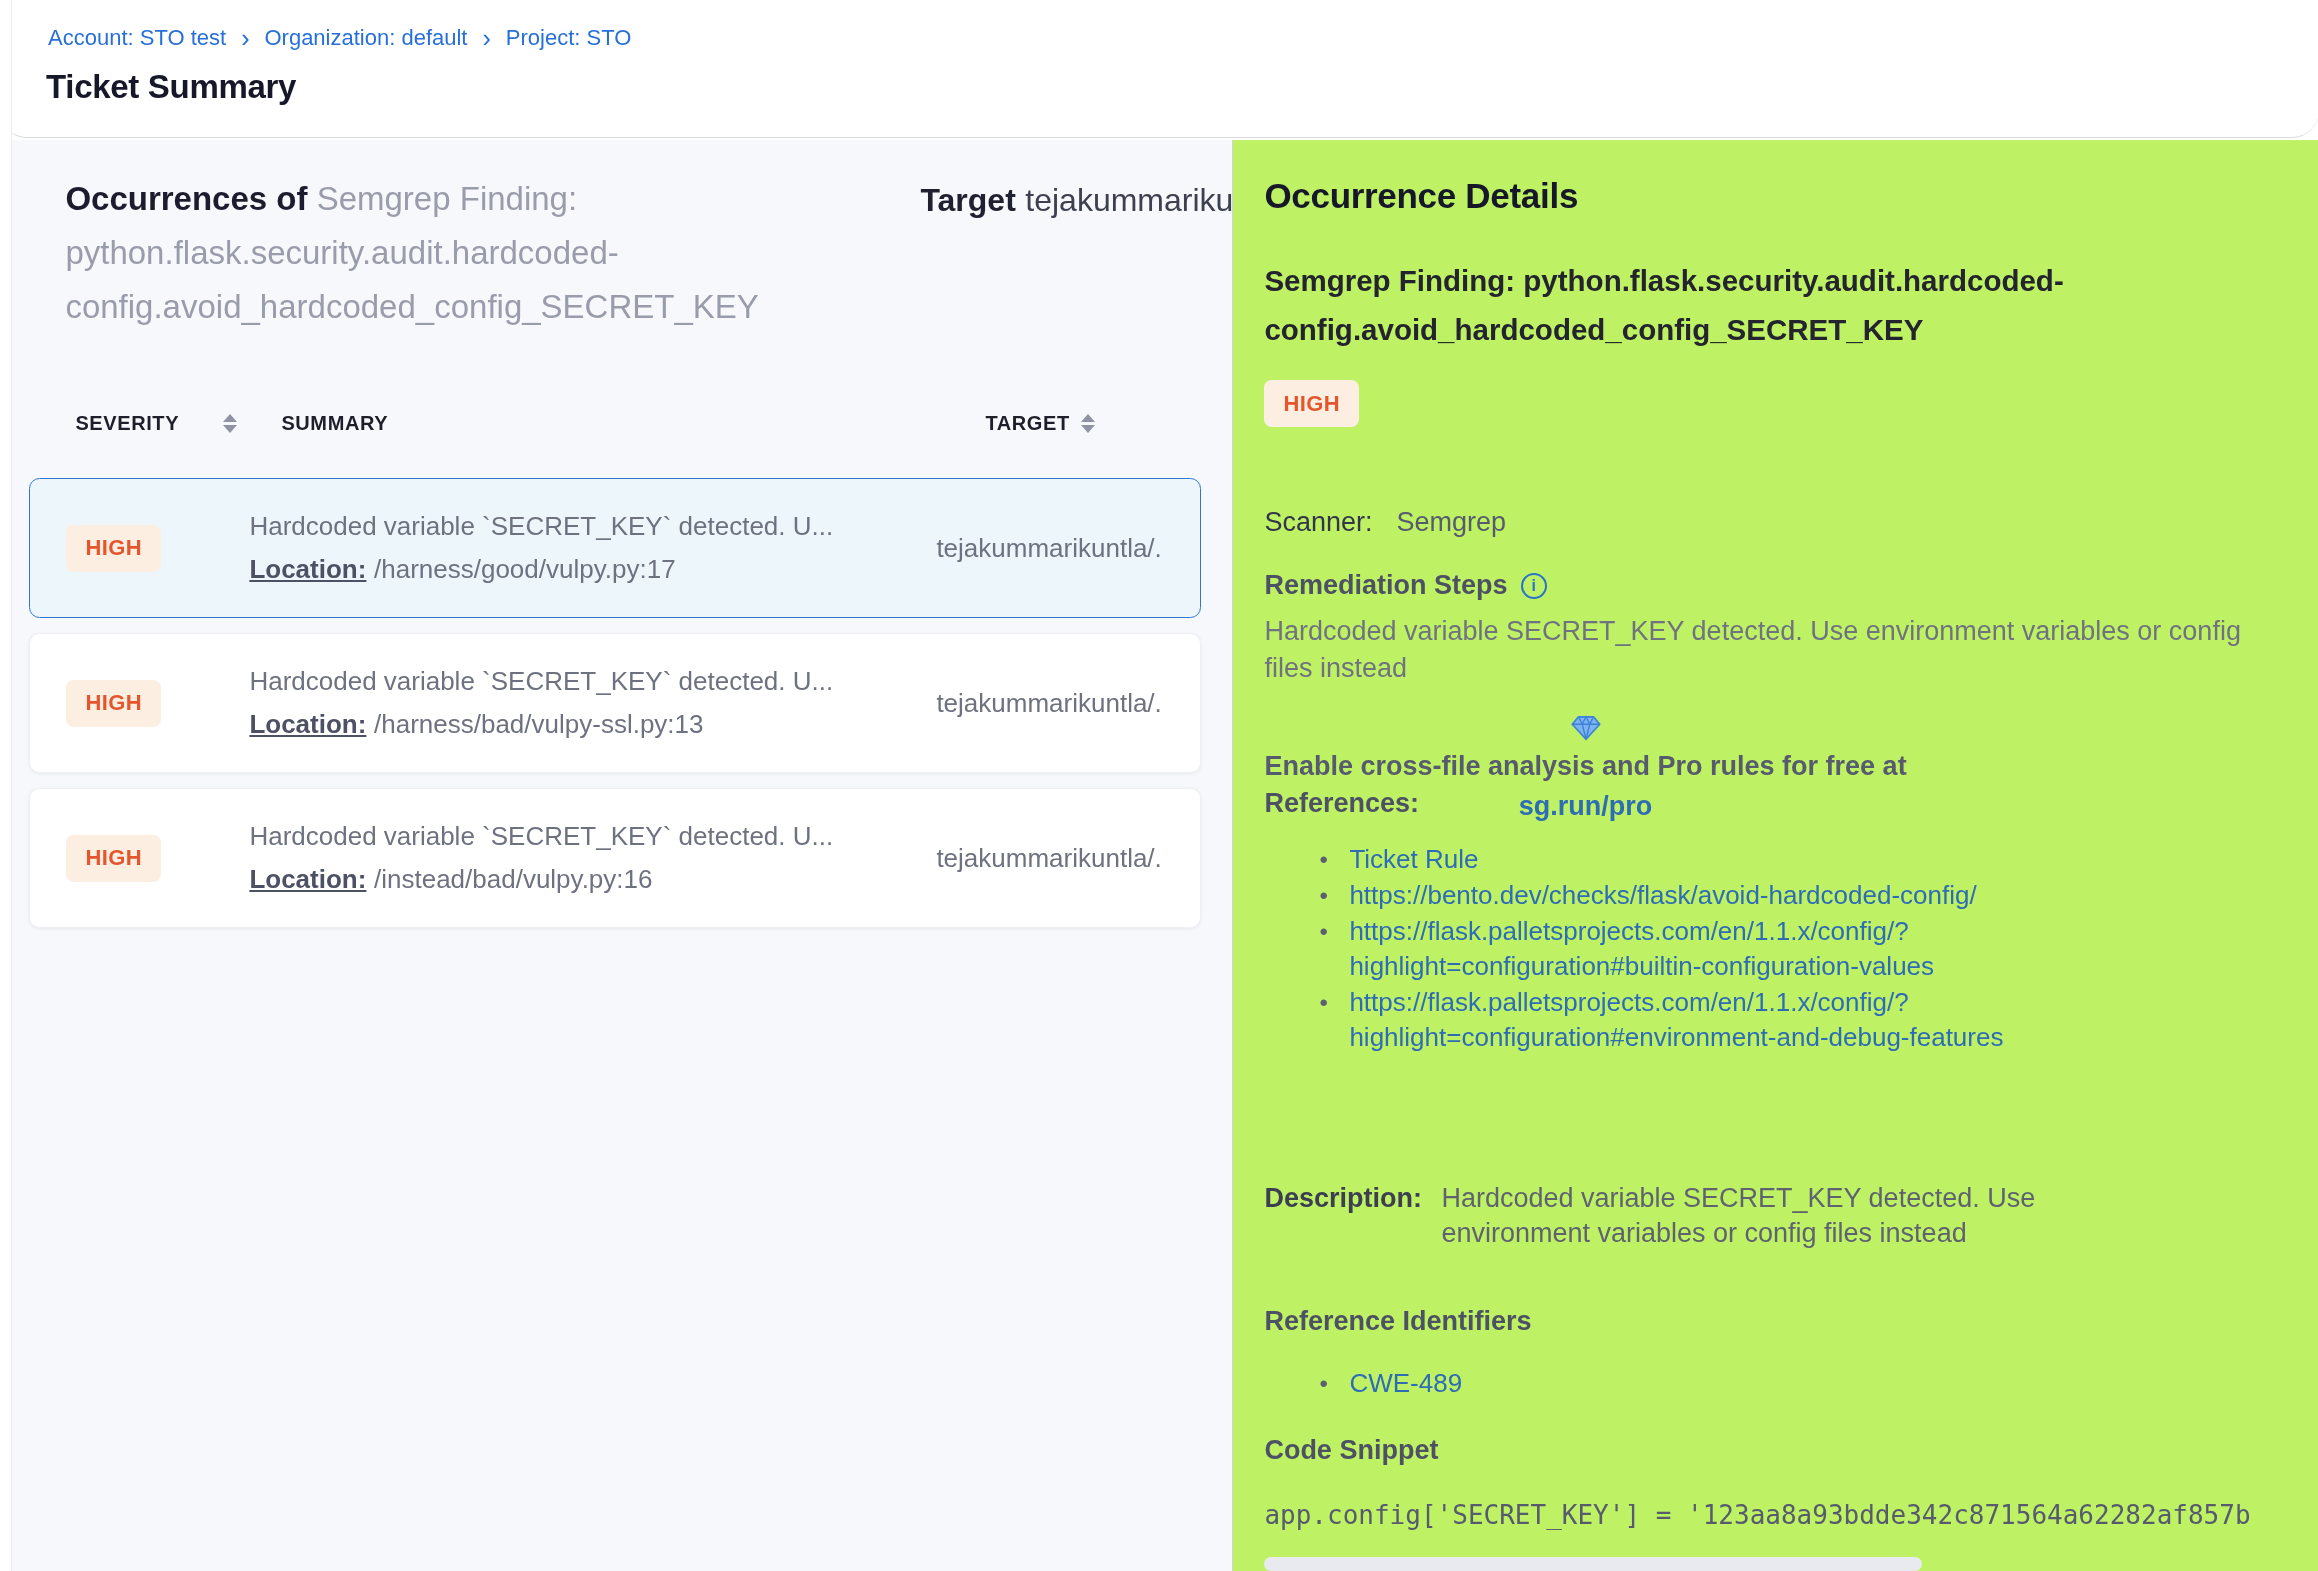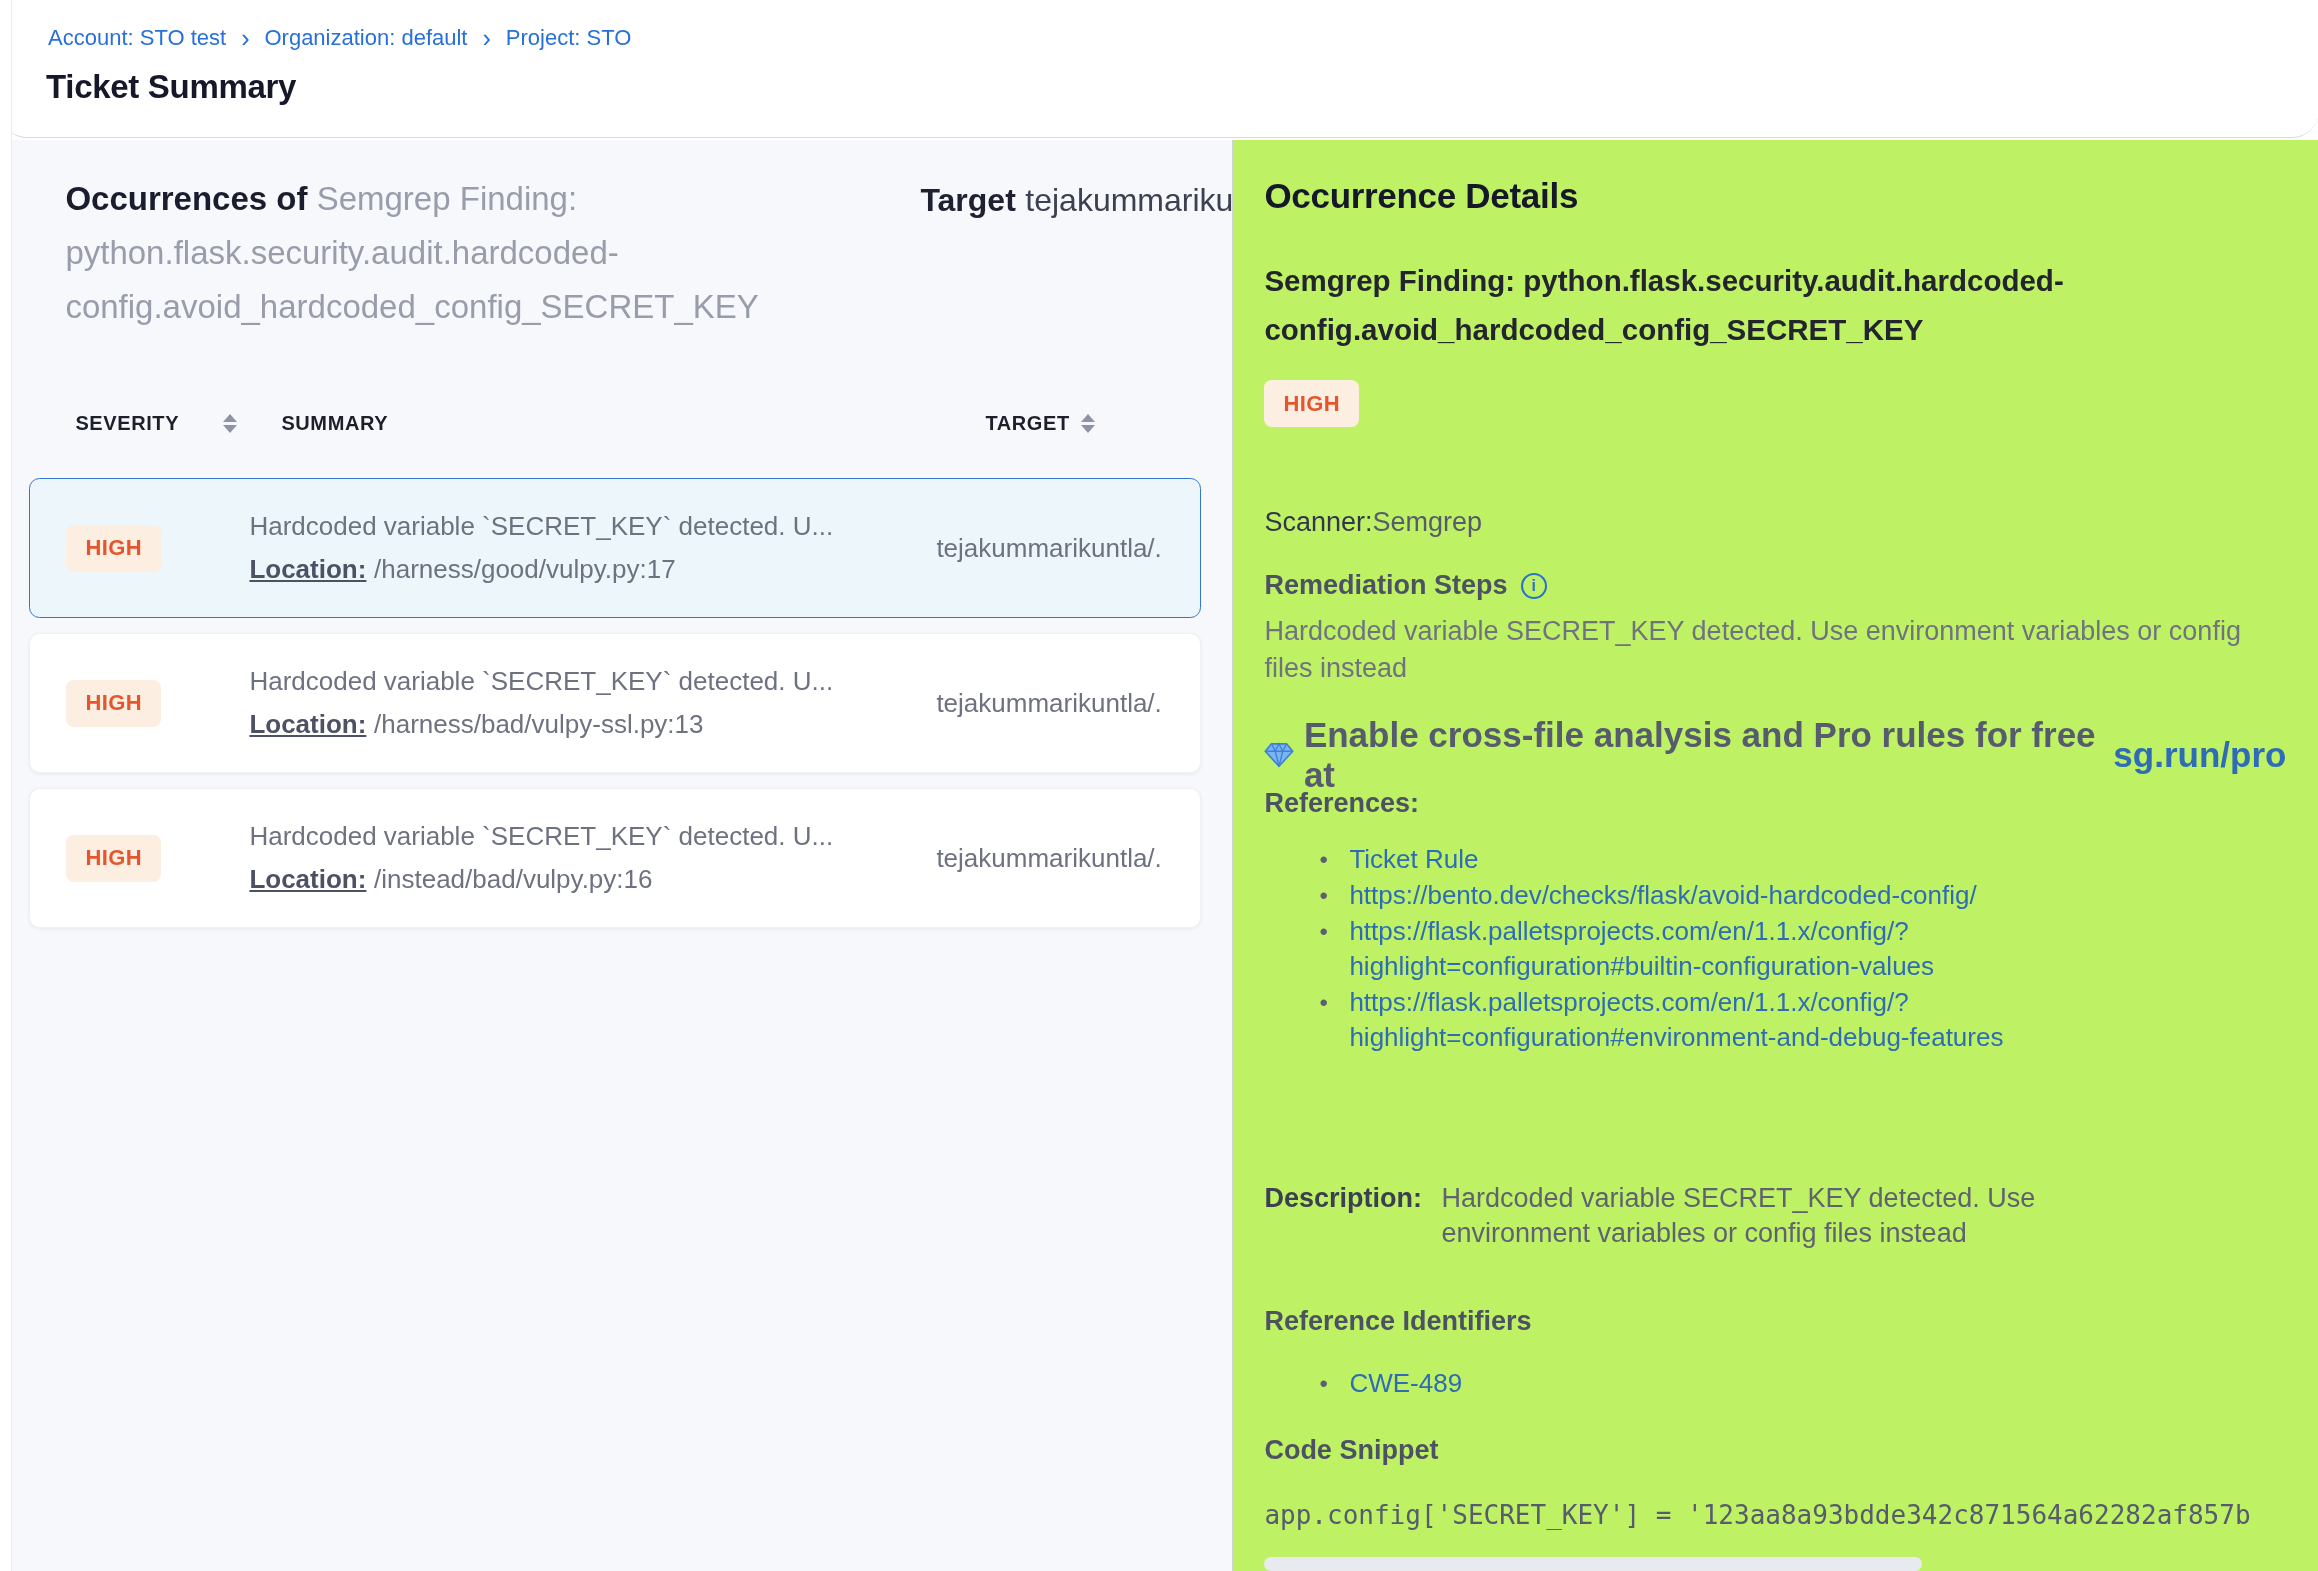--- a/index.html
+++ b/index.html
@@ -62,30 +62,30 @@
 
   
   .rp-inner { position:absolute; left:31px; top:0; width:1022px; height:100%; }
   .rp-heading { position:absolute; left:0; top:36px; font-size:35px; font-weight:700;
     color:#16182a; letter-spacing:-0.3px; }
   .finding-title { position:absolute; left:0; top:116px; width:961px; font-size:29.5px;
     font-weight:700; color:#23242e; line-height:49px; }
   .rp-badge { position:absolute; left:0; top:240px; }
   .kv-scanner { position:absolute; left:0; top:367px; font-size:27px; }
   .kv-label { font-weight:400; color:#33364a; margin-right:0; }
-  .kv-value { color:#565b6d; }
+  .kv-value { color:#565b6d;margin-left:24px; }
   .remed-label-row { position:absolute; left:0; top:430px; display:flex; align-items:center;
     gap:13.3px; font-size:27px; font-weight:700; color:#4d5164; }
   .info-icon { width:26px; height:26px; border:2.4px solid #2b72cc; border-radius:50%;
     color:#2b72cc; font-size:16px; font-weight:700; display:inline-flex; align-items:center;
     justify-content:center; font-style:normal; cursor:pointer; }
   .remed-text { position:absolute; left:0; top:473px; width:1022px; font-size:27px;
     color:#6f7380; line-height:37px; }
-  .pro-tip { position:absolute; left:0; top:575px; font-size:35px; font-weight:700;
-    color:#565b6d; display:flex; align-items:center; gap:9.5px; }
+  .pro-tip { position:absolute; left:0; top:575px; font-size:27px; font-weight:700;
+    color:#565b6d; display:flex; align-items:center; gap:9.5px;flex-direction:column; }
   .gem { width:30px; height:26px; flex:none; }
   .pro-link { color:#2e6cb5; cursor:pointer; }
   .refs-label { position:absolute; left:0; top:648px; font-size:27px; font-weight:700; color:#4d5164; }
   .ref-list { position:absolute; left:55px; top:702px; width:723px; }
   .ref-item { display:flex; font-size:26px; line-height:35px; margin-bottom:1px; }
   .bullet { color:#5b5f6e; width:30px; flex:none; font-size:24px; }
   .ref-link { color:#2e6cb5; cursor:pointer; overflow-wrap:break-word; min-width:0; max-width:675px; }
   .desc-row { position:absolute; left:0; top:1041px; display:flex; font-size:27px; line-height:35px; }
   .desc-label { font-weight:700; color:#3c3f51; width:177px; flex:none; }
   .desc-text { color:#5f6370; width:704px; }

